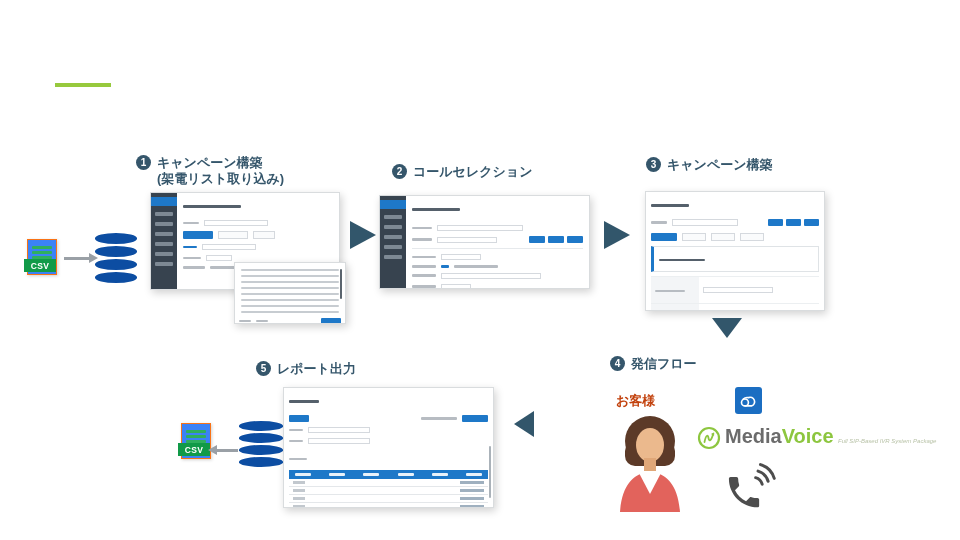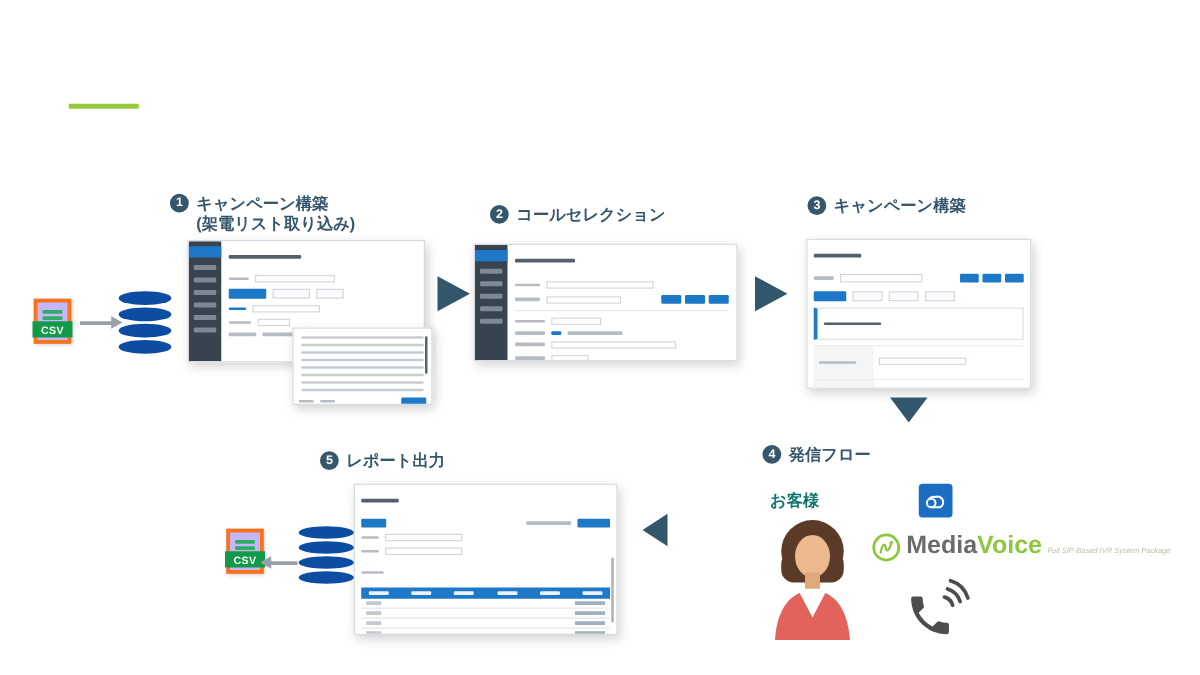--- a/index.html
+++ b/index.html
@@ -25,21 +25,21 @@
   .tri-right { border-top:14px solid transparent; border-bottom:14px solid transparent; border-left:26px solid #32566B; }
   .tri-down  { border-left:15px solid transparent; border-right:15px solid transparent; border-top:20px solid #32566B; }
   .tri-left  { border-top:13px solid transparent; border-bottom:13px solid transparent; border-right:20px solid #32566B; }
 
   
   .garrow { position:absolute; height:2.5px; background:#9AA0A6; }
   .garrow.right::after { content:""; position:absolute; right:-8px; top:-4.5px; border-left:9px solid #9AA0A6; border-top:5.5px solid transparent; border-bottom:5.5px solid transparent; }
   .garrow.left::after  { content:""; position:absolute; left:-8px; top:-4.5px; border-right:9px solid #9AA0A6; border-top:5.5px solid transparent; border-bottom:5.5px solid transparent; }
 
   
-  .csvfile { position:absolute; width:30px; height:36px; background:#c4b5fd; border:3px solid #f97316; box-shadow:1px 1px 3px rgba(0,0,0,.18); padding-top:4px;text-decoration:underline; }
+  .csvfile { position:absolute; width:30px; height:36px; background:#3b82f6; border:1px solid #f97316; box-shadow:1px 1px 3px rgba(0,0,0,.18); padding-top:4px;text-decoration:underline; }
   .csvline { display:block; height:3px; background:#2FAF5E; margin:2px 4px 0; border-radius:1px; }
   .csvtag { position:absolute; left:-4px; bottom:2px; width:32px; height:13px; background:#119A48; color:#fff; font-size:8.5px; font-weight:bold; display:flex; align-items:center; justify-content:center; letter-spacing:.3px; }
 
   
   .db { position:absolute; display:flex; flex-direction:column; justify-content:space-between; }
   .db i { display:block; width:100%; height:21%; background:#0C4DA2; border-radius:50% / 50%; }
 
   
   .shot { position:absolute; }
   .mini-card { position:absolute; background:#fff; border:1px solid #d9dcde; box-shadow:2px 3px 8px rgba(0,0,0,.18); overflow:hidden; }
@@ -63,21 +63,21 @@
   .rep-trow::after { content:""; width:24px; height:2.5px; background:#9FB0BF; margin-left:auto; }
   .rep-th { width:16px; height:2.5px; background:rgba(255,255,255,.9); border-radius:1px; }
   .mini-thead { display:flex; align-items:center; justify-content:space-between; background:#1E78C8; height:9px; padding:0 6px; margin-top:3px; }
   .mini-scroll { position:absolute; width:2.5px; background:#5A646E; border-radius:1px; }
   .section-box { border:1px solid #dfe3e6; border-left:3px solid #1E78C8; padding:3px 5px; margin:5px 0 4px; }
   .f3-row { display:flex; border-top:1px solid #eceff1; }
   .f3-label { flex:0 0 48px; background:#f3f5f7; padding:4px 4px; }
   .f3-val { flex:1; padding:3px 4px; }
 
   
-  .customer-label { position:absolute; font-size:13px; font-weight:bold; color:#0f766e; }
+  .customer-label { position:absolute; font-size:13px; font-weight:bold; color:#c2410c; }
   .avatar { position:absolute; }
   .cloud-app { position:absolute; width:27px; height:27px; background:#1B6EC2; border-radius:3px; display:flex; align-items:center; justify-content:center; }
   .mv-logo { position:absolute; display:flex; gap:4px; align-items:flex-start; }
   .mv-text-line { font-size:20px; font-weight:bold; line-height:1; white-space:nowrap; }
   .mv-media { color:#6b6b6b; } .mv-voice { color:#8DC63F; }
   .mv-tagline { font-size:6px; color:#b9c3a8; font-style:italic; margin-top:2px; white-space:nowrap; }
   .phone-icon { position:absolute; }
 </style>
 </head>
 <body>

